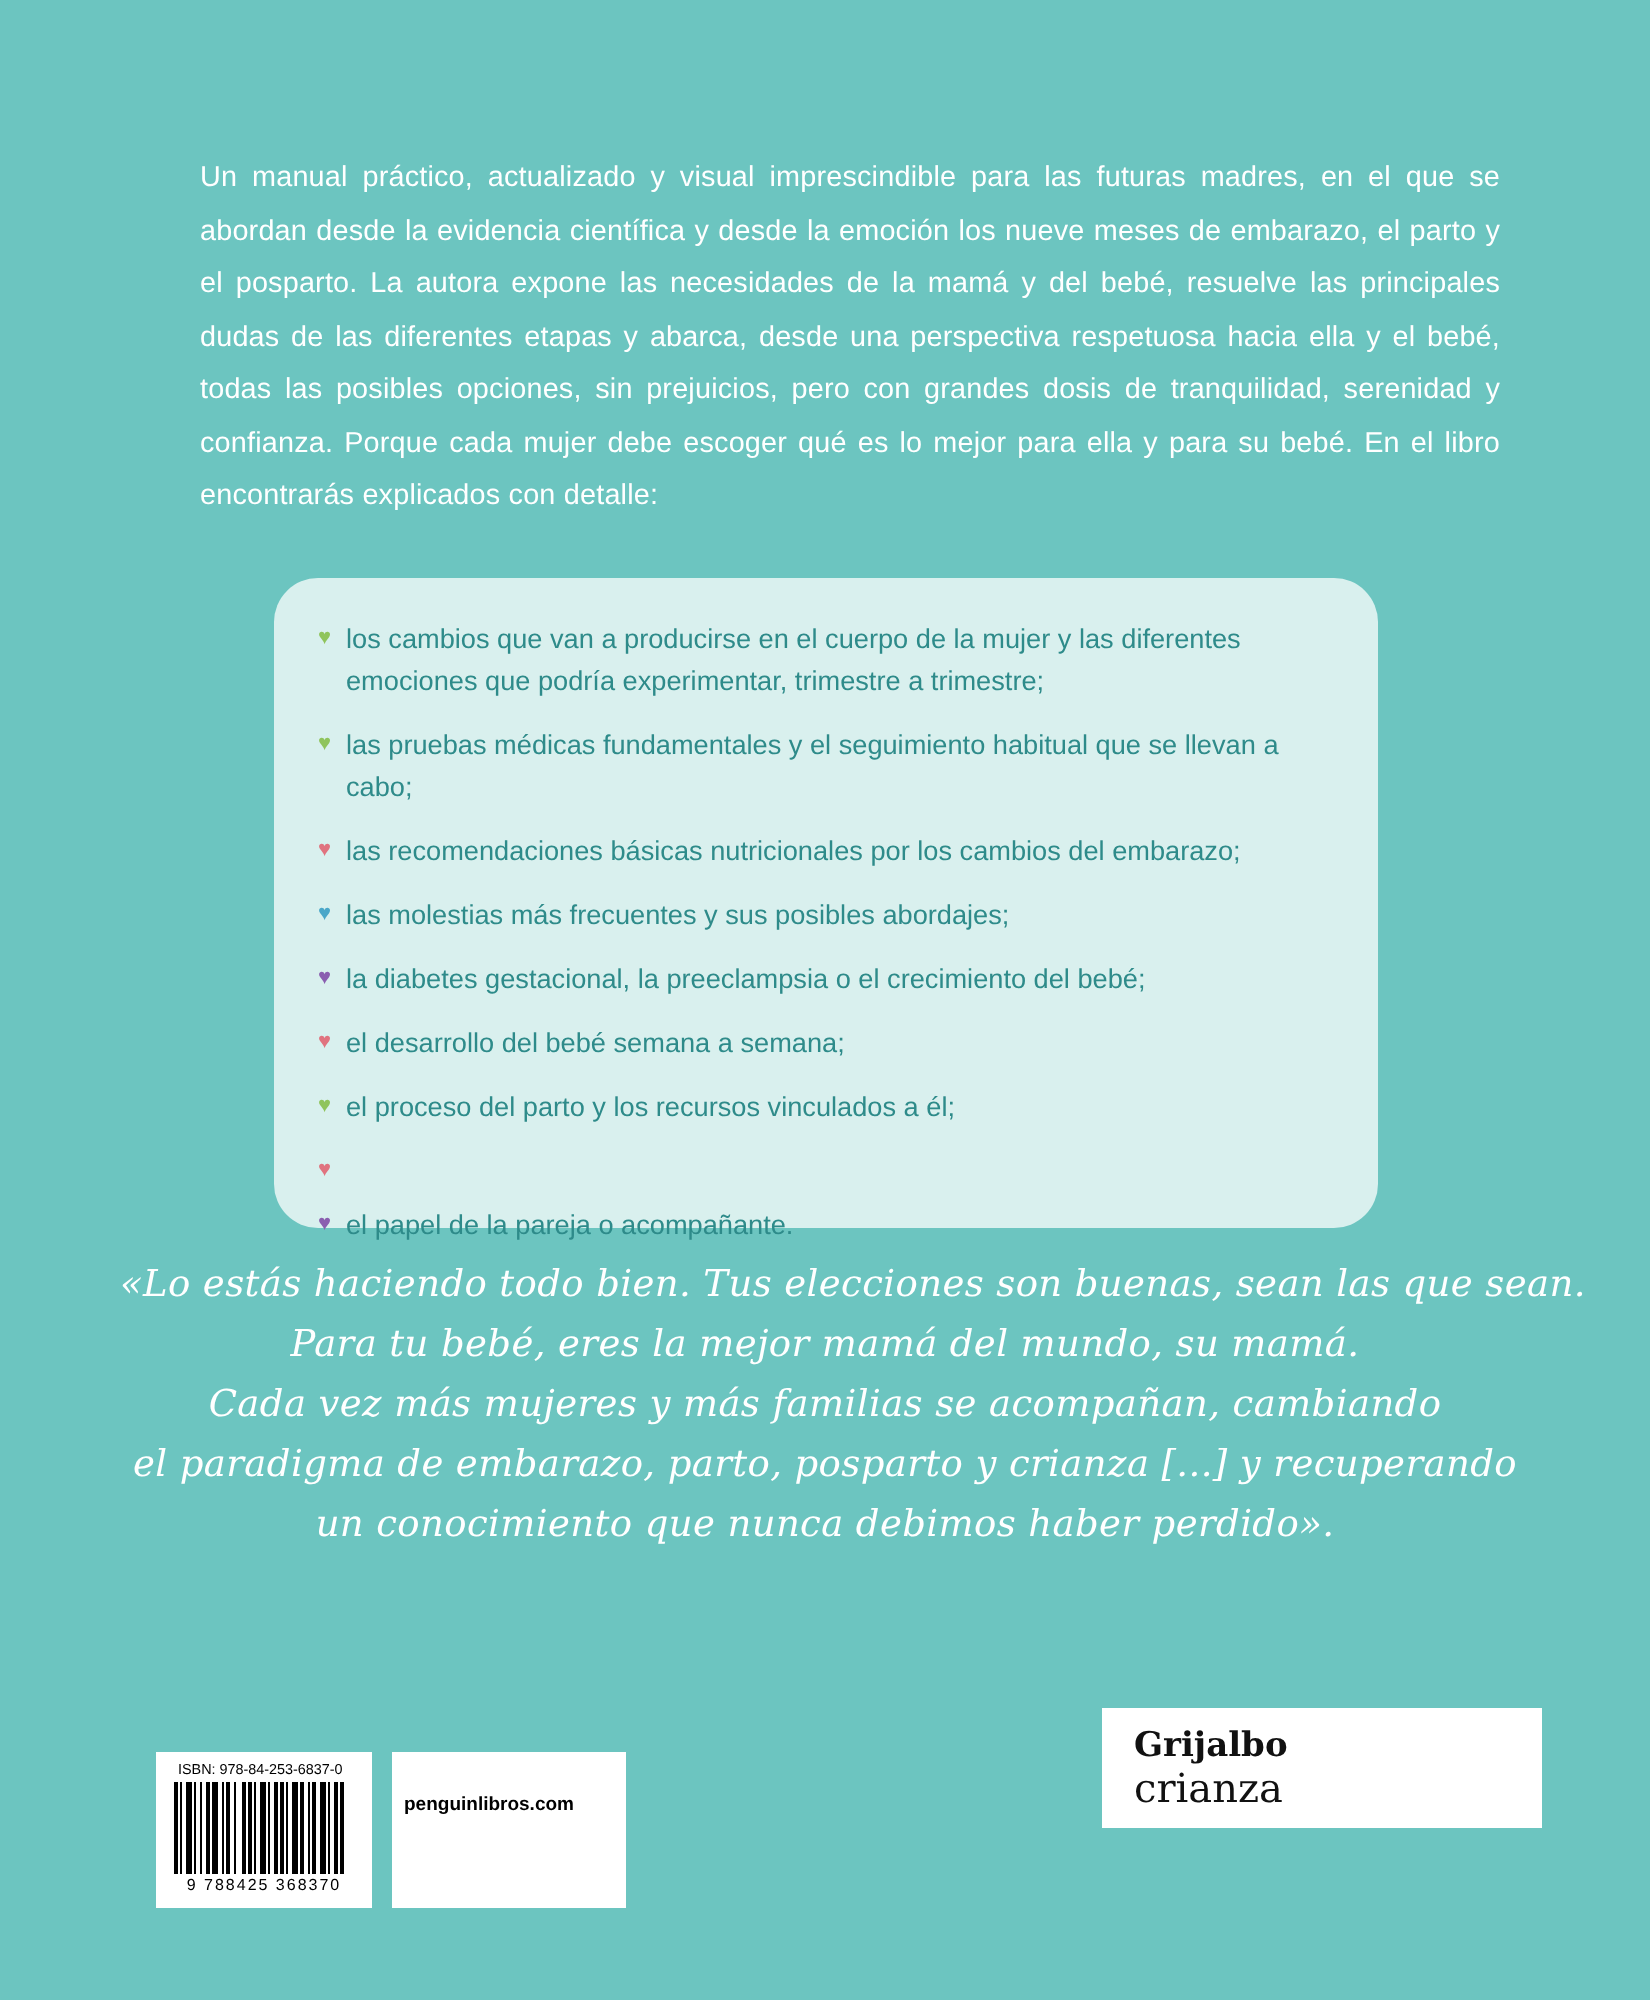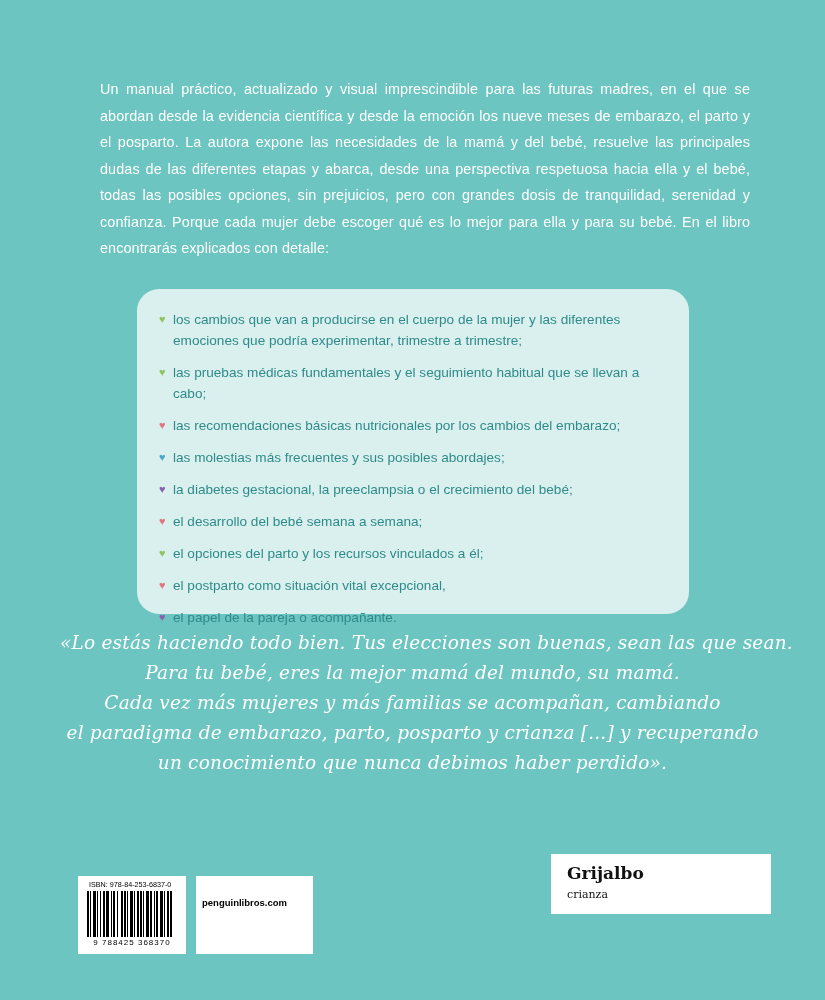--- a/index.html
+++ b/index.html
@@ -226,21 +226,21 @@
     display: flex;
     align-items: center;
     padding: 0 16px;
   }
   .brand-left {
     font-family: "DejaVu Serif", serif;
     color: #111;
     line-height: 21px;
   }
   .brand-left .b1 { font-size: 17px; font-weight: bold; }
-  .brand-left .b2 { font-size: 11px; }
+  .brand-left .b2 { font-size: 20px; }
   .brand-right {
     margin-left: 20px;
     font-family: "Liberation Sans", sans-serif;
     font-weight: bold;
     font-size: 14px;
     line-height: 18px;
     color: #111;
   }
 </style>
 </head>
@@ -278,26 +278,25 @@
         <span class="bullet-text">la diabetes gestacional, la preeclampsia o el crecimiento del bebé;</span>
       </div>
 
       <div class="bullet-row">
         <span class="bullet-mark" style="color:#e0737f">♥</span>
         <span class="bullet-text">el desarrollo del bebé semana a semana;</span>
       </div>
 
       <div class="bullet-row">
         <span class="bullet-mark" style="color:#8fc45c">♥</span>
-        <span class="bullet-text">el opciones del parto y los recursos vinculados a él;</span>
+        <span class="bullet-text">el proceso del parto y los recursos vinculados a él;</span>
       </div>
 
       <div class="bullet-row">
         <span class="bullet-mark" style="color:#e0737f">♥</span>
-        <span class="bullet-text">el postparto como situación vital excepcional,</span>
       </div>
 
       <div class="bullet-row">
         <span class="bullet-mark" style="color:#8a5fb0">♥</span>
         <span class="bullet-text">el papel de la pareja o acompañante.</span>
       </div>
 
     </div>
   </div>
 

